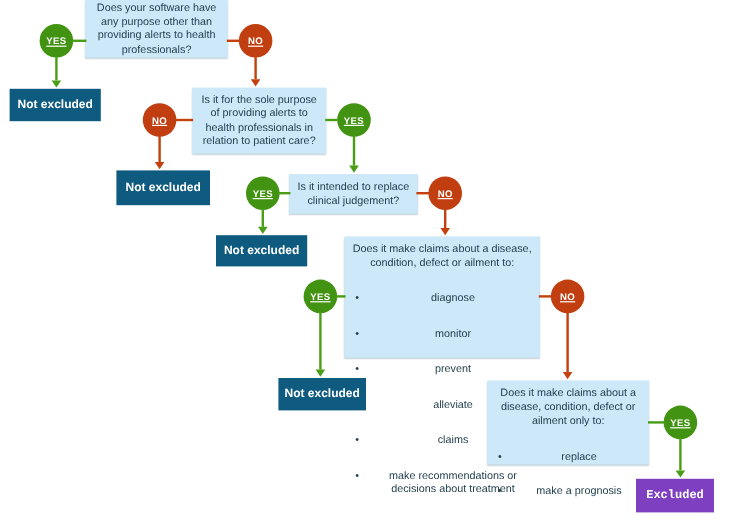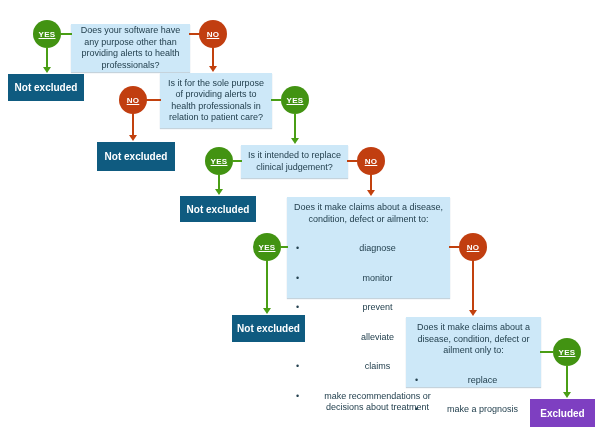--- a/index.html
+++ b/index.html
@@ -19,21 +19,21 @@
   .q ul { margin:1px 0 0 0; padding:0 0 0 5px; list-style:none; }
   .q li { position:relative; padding-left:13px;margin-top:18px; }
   .q li::before { content:"\2022"; position:absolute; left:0; top:0; }
   
   .result {
     position:absolute; background:#0f5b80; color:#ffffff;
     font-weight:bold; font-size:10px;
     display:flex; align-items:center; justify-content:center;
     box-sizing:border-box;
   }
-  .result.excluded { background:#7e3fc1; }
+  .result.excluded { background:#7e3fc1;font-family:Liberation Mono, monospace; }
   
   .circle {
     position:absolute; width:28px; height:28px; border-radius:50%;
     color:#ffffff; font-weight:bold; font-size:8px; letter-spacing:.3px;
     display:flex; align-items:center; justify-content:center;text-decoration:underline;
   }
   .circle.yes { background:#429312; }
   .circle.no  { background:#c13e10; }
   
   .hline { position:absolute; height:2px; }
@@ -42,21 +42,21 @@
   .red   { background:#c2410e; }
   
   .ah {
     position:absolute; width:0; height:0;
     border-left:4px solid transparent; border-right:4px solid transparent;
     border-top:6px solid #000;
   }
   .ah.green { background:none; border-top-color:#4a9e15; }
   .ah.red   { background:none; border-top-color:#c2410e; }
   
-  #q1 { left:71px;  top:24px;  width:119px; height:48px; }
+  #q1 { left:71px;  top:0;  width:119px; height:48px; }
   #q2 { left:160px; top:73px;  width:112px; height:55px; }
   #q3 { left:241px; top:145px; width:107px; height:33px; }
   #q4 { left:287px; top:197px; width:163px; height:101px; }
   #q5 { left:406px; top:317px; width:135px; height:70px; }
   #r1 { left:8px;   top:74px;  width:76px; height:27px; }
   #r2 { left:97px;  top:142px; width:78px; height:29px; }
   #r3 { left:180px; top:196px; width:76px; height:26px; }
   #r4 { left:232px; top:315px; width:73px; height:27px; }
   #r5 { left:530px; top:399px; width:65px; height:28px; }
   #c1 { left:33px;  top:20px; }

